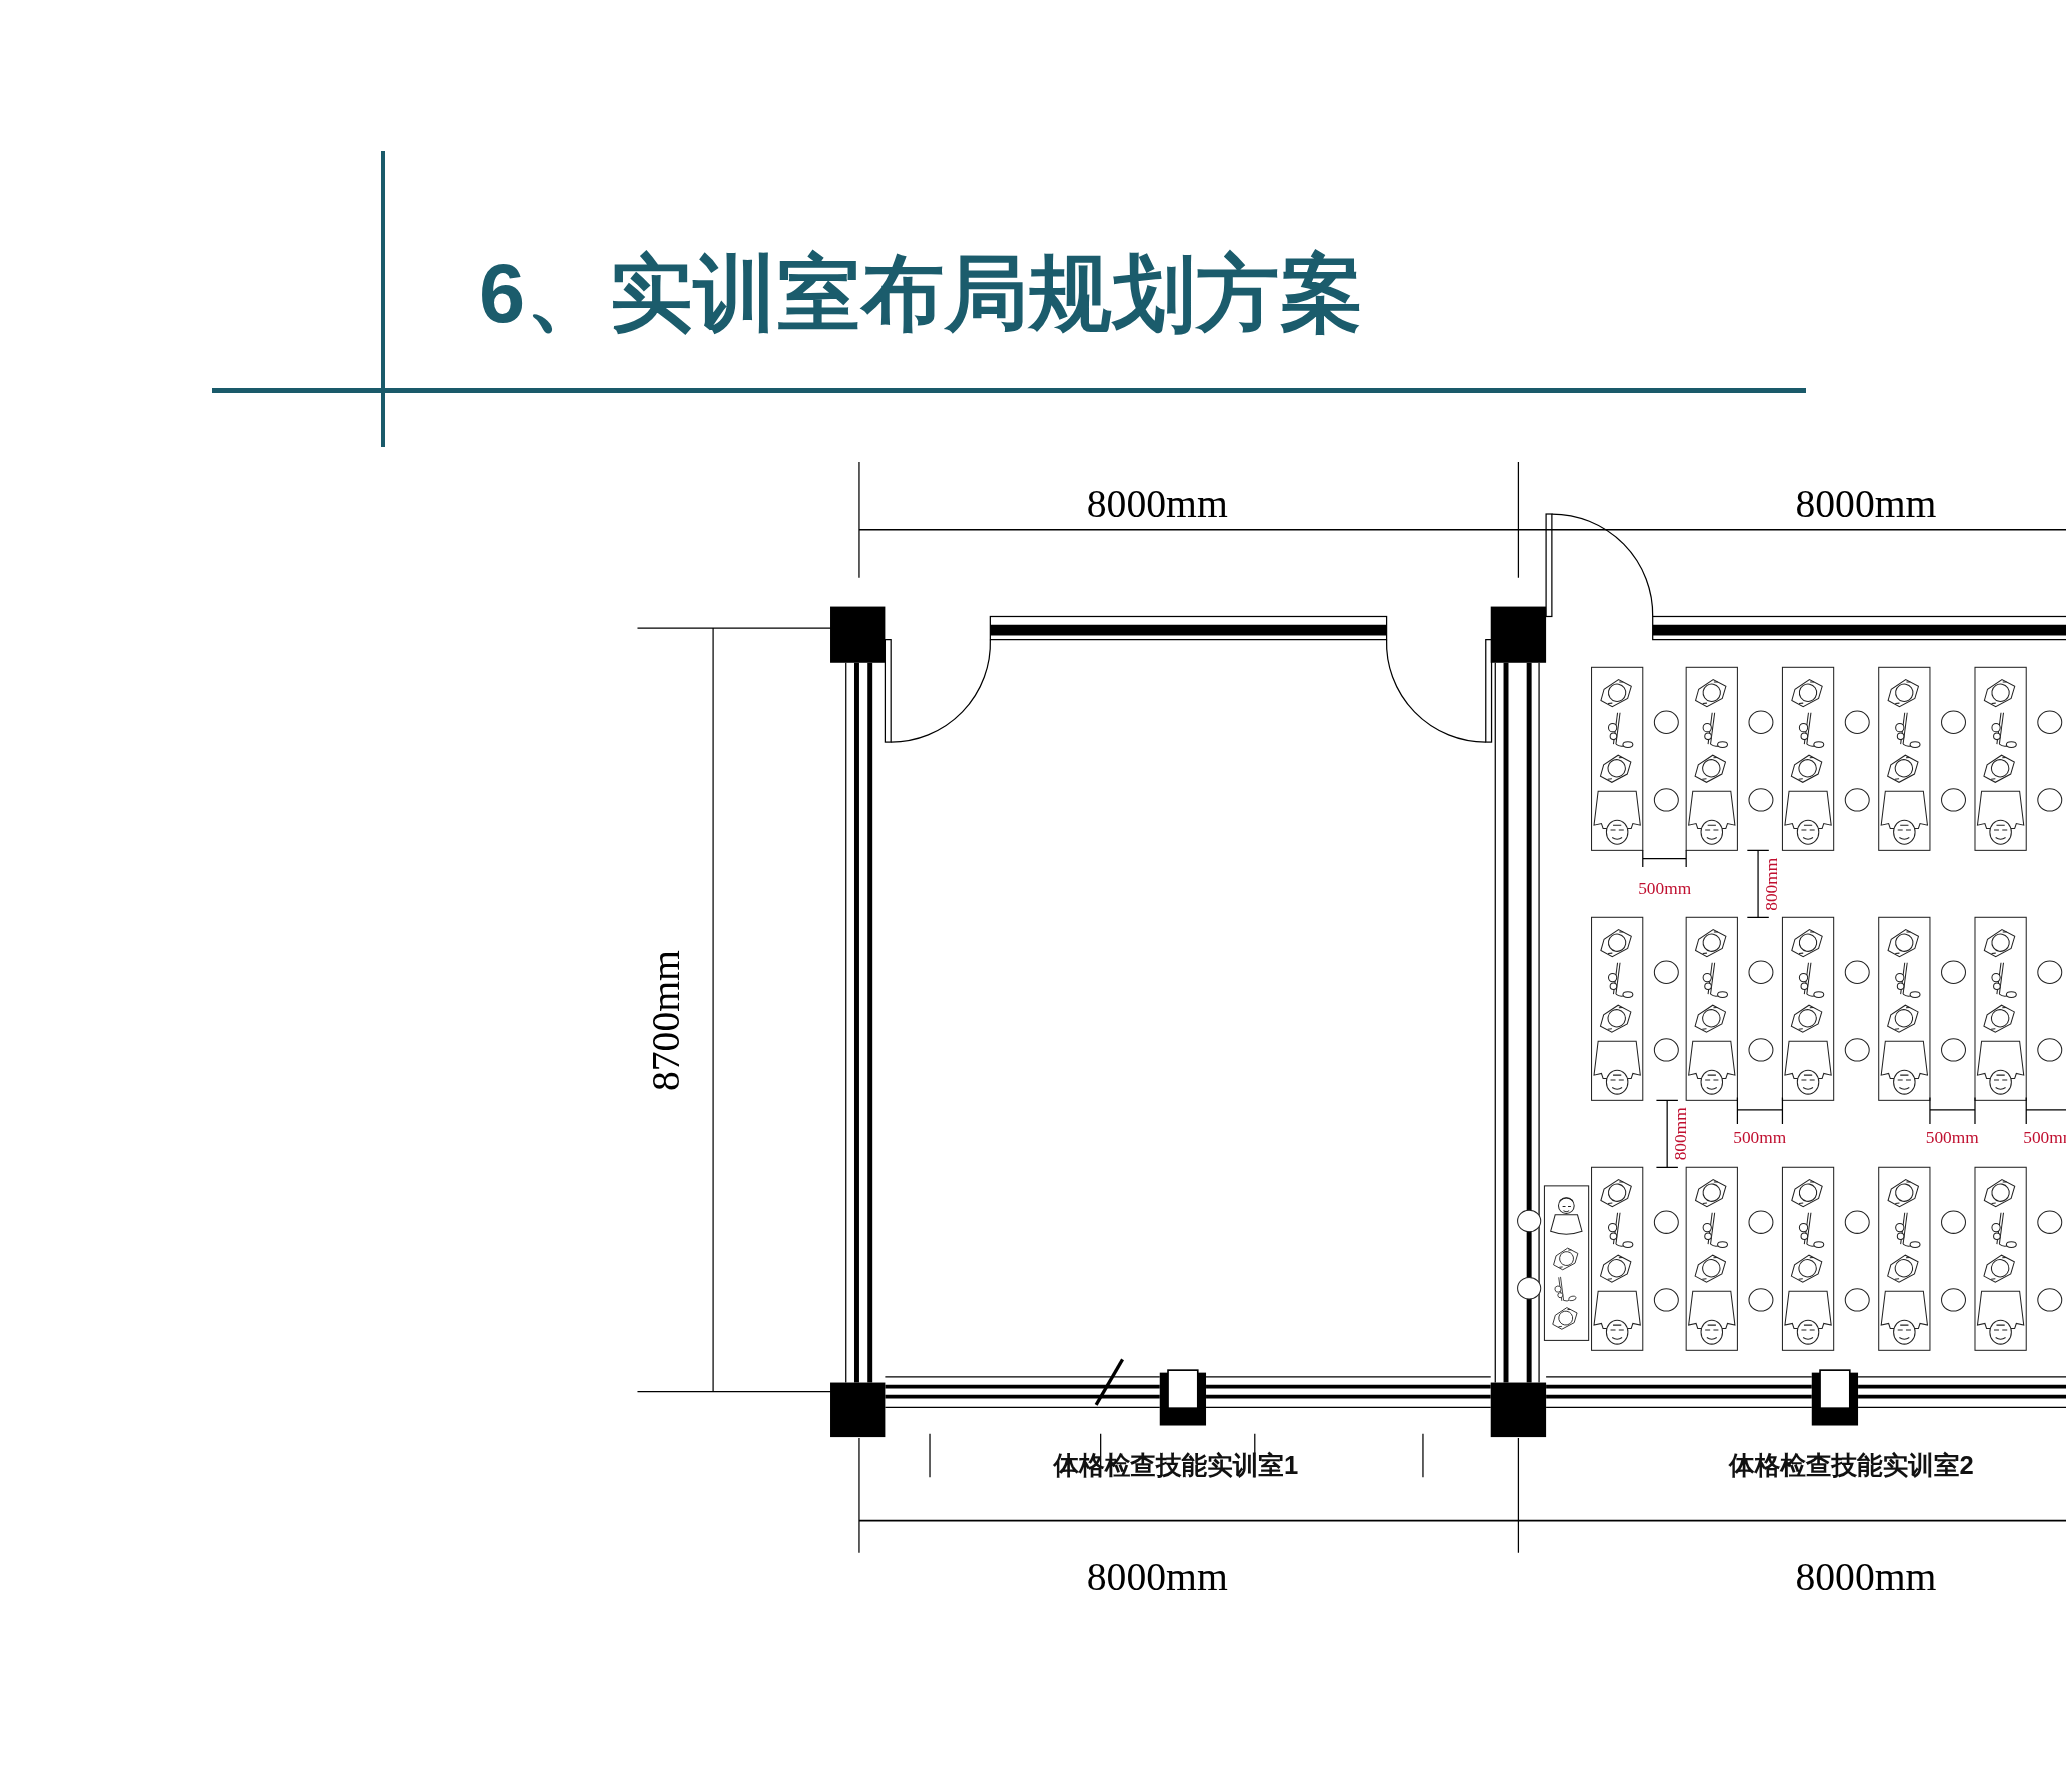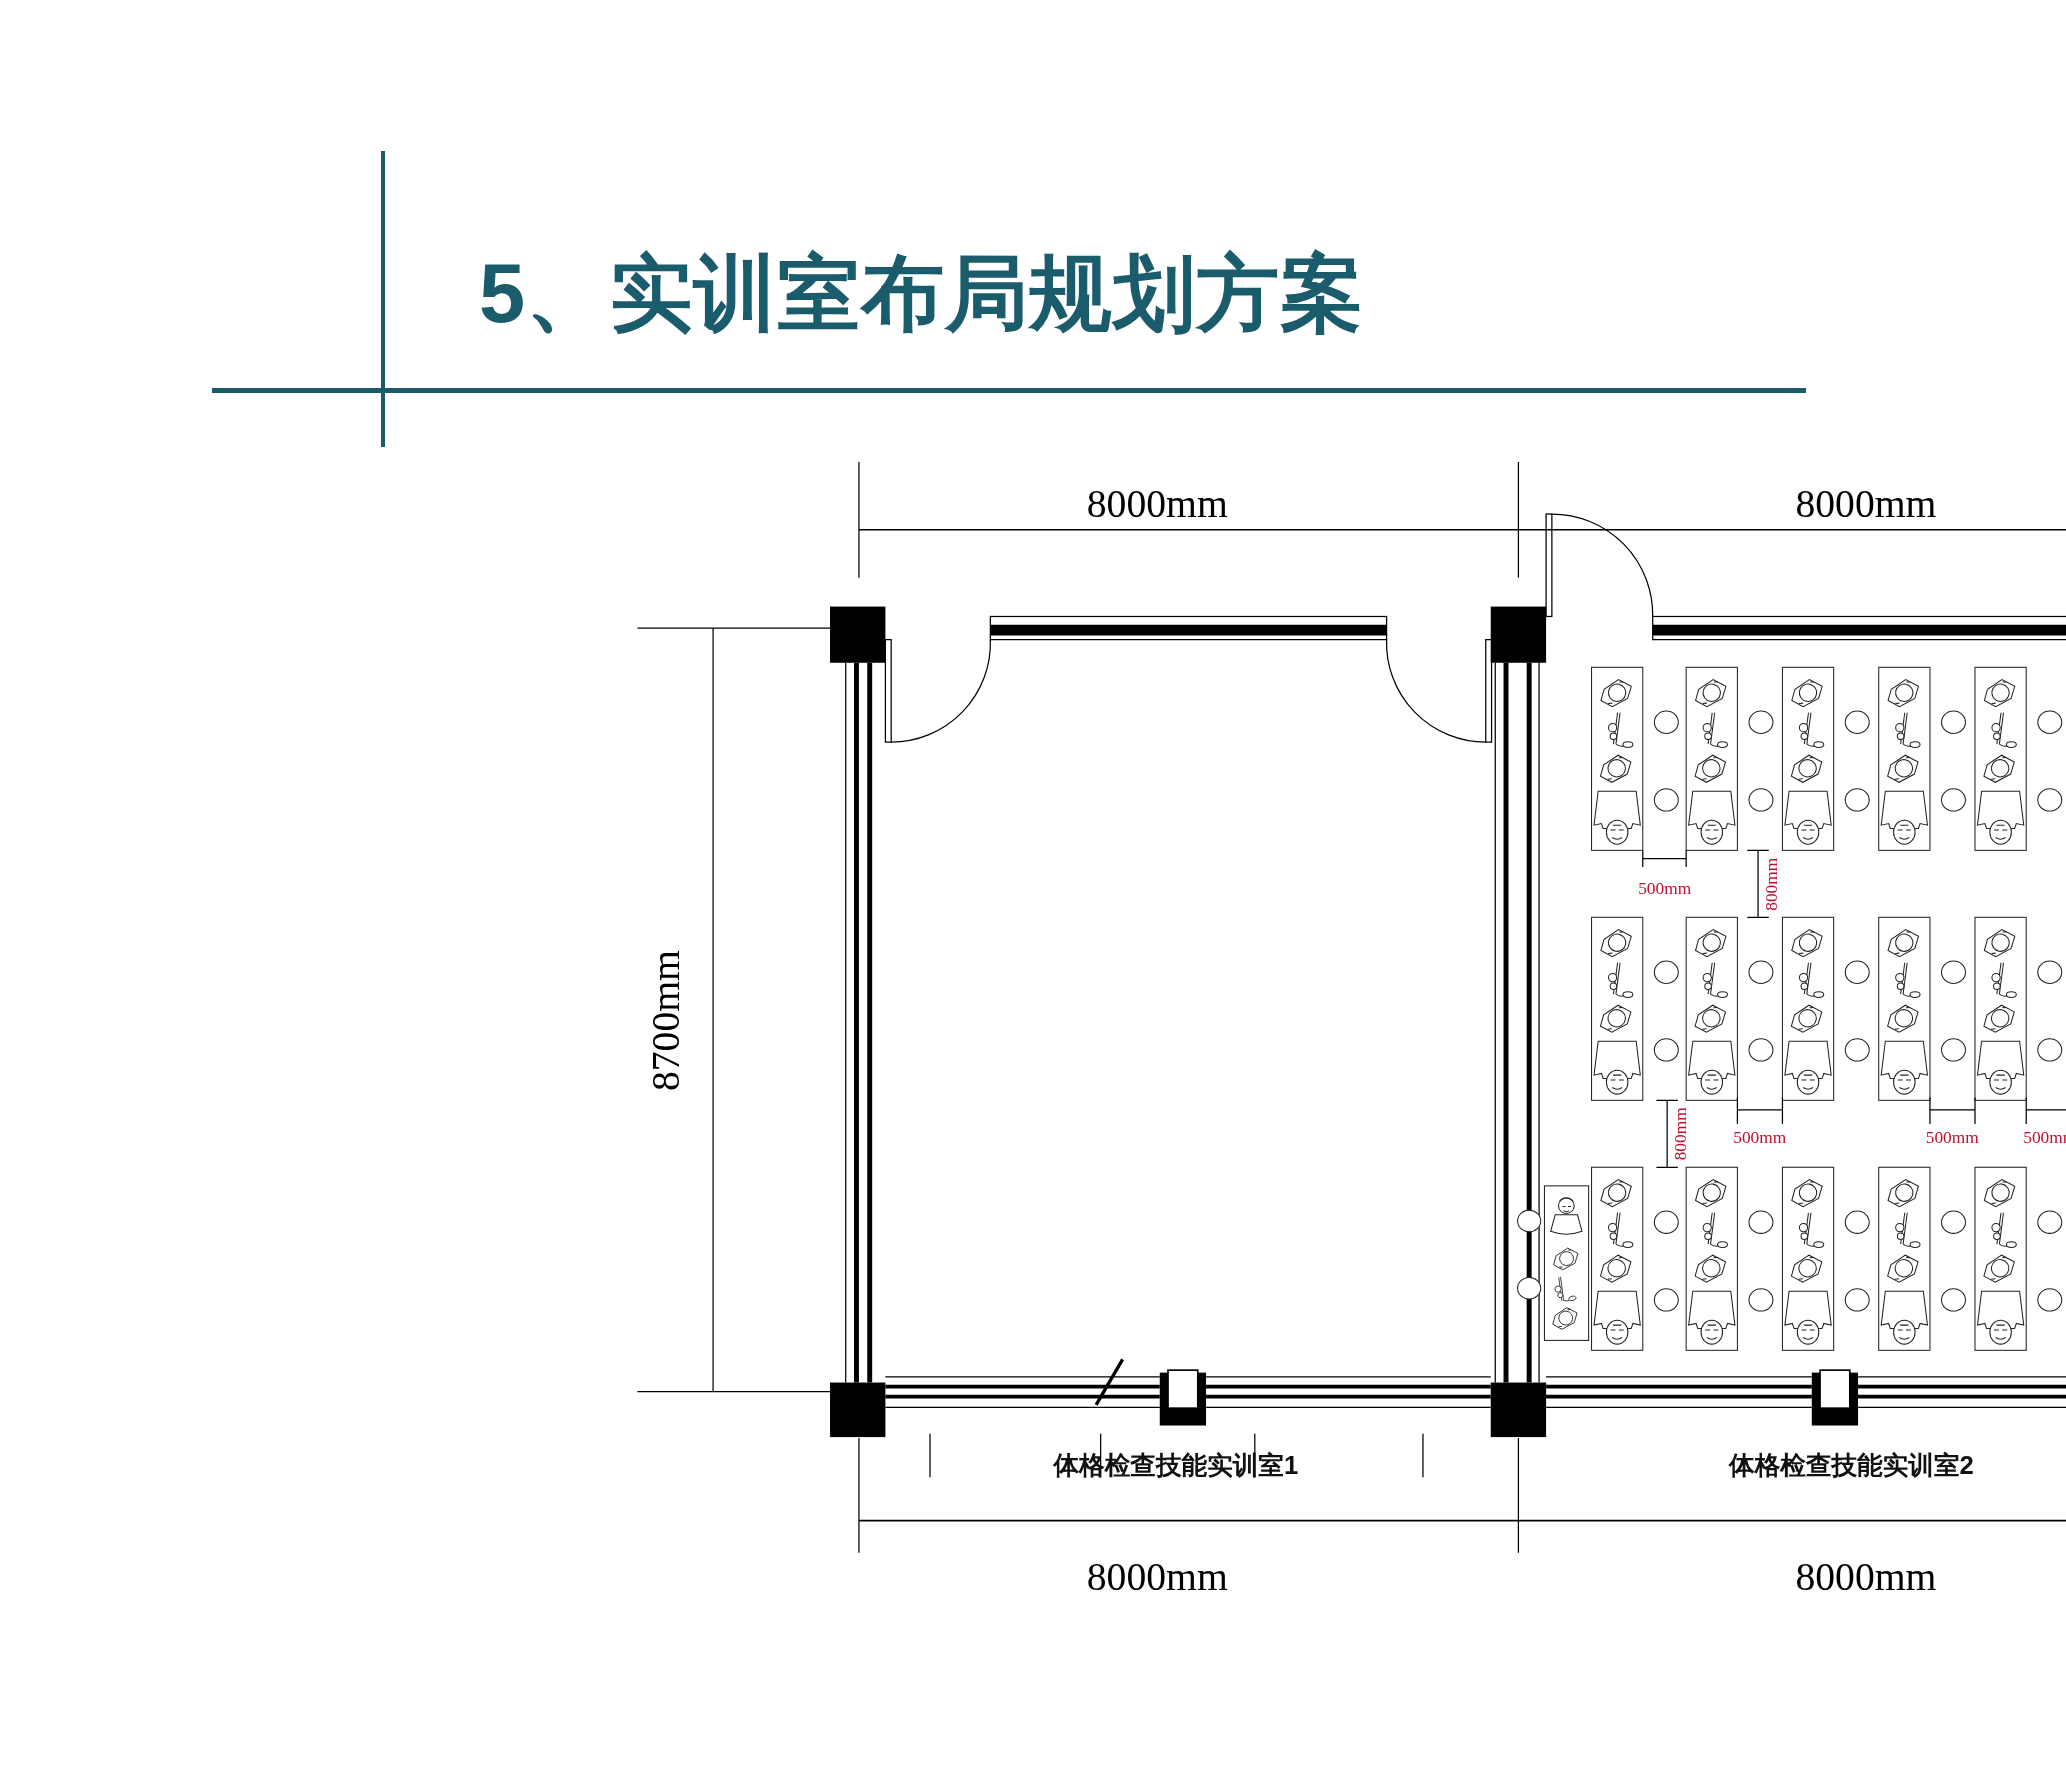--- a/index.html
+++ b/index.html
@@ -24,21 +24,21 @@
   .redtxt{font-family:"Liberation Serif",serif;font-size:42px;fill:#C01030;text-anchor:middle;}
   .roomtxt{font-family:"Liberation Sans",sans-serif;font-size:62px;font-weight:700;fill:#111;text-anchor:middle;}
 </style>
 </head>
 <body>
 
 <div class="slide">
 
   <div class="accent-v"></div>
   <div class="accent-h"></div>
-  <div class="page-title">5、实训室布局规划方案</div>
+  <div class="page-title">6、实训室布局规划方案</div>
 
   <svg class="plan" width="3174" height="1785" viewBox="0 0 7680 4320">
 
     <defs>
       <g id="pil">
         <path class="fw" d="M-40,-8 L-18,-26 L24,-25 L40,6 L16,25 L-26,20 Z"></path>
         <circle class="fw" cx="3" cy="-1" r="21"></circle>
         <path class="ln" d="M-30,8 l9,5 M22,-19 l8,5"></path>
       </g>
       <g id="eqp">

